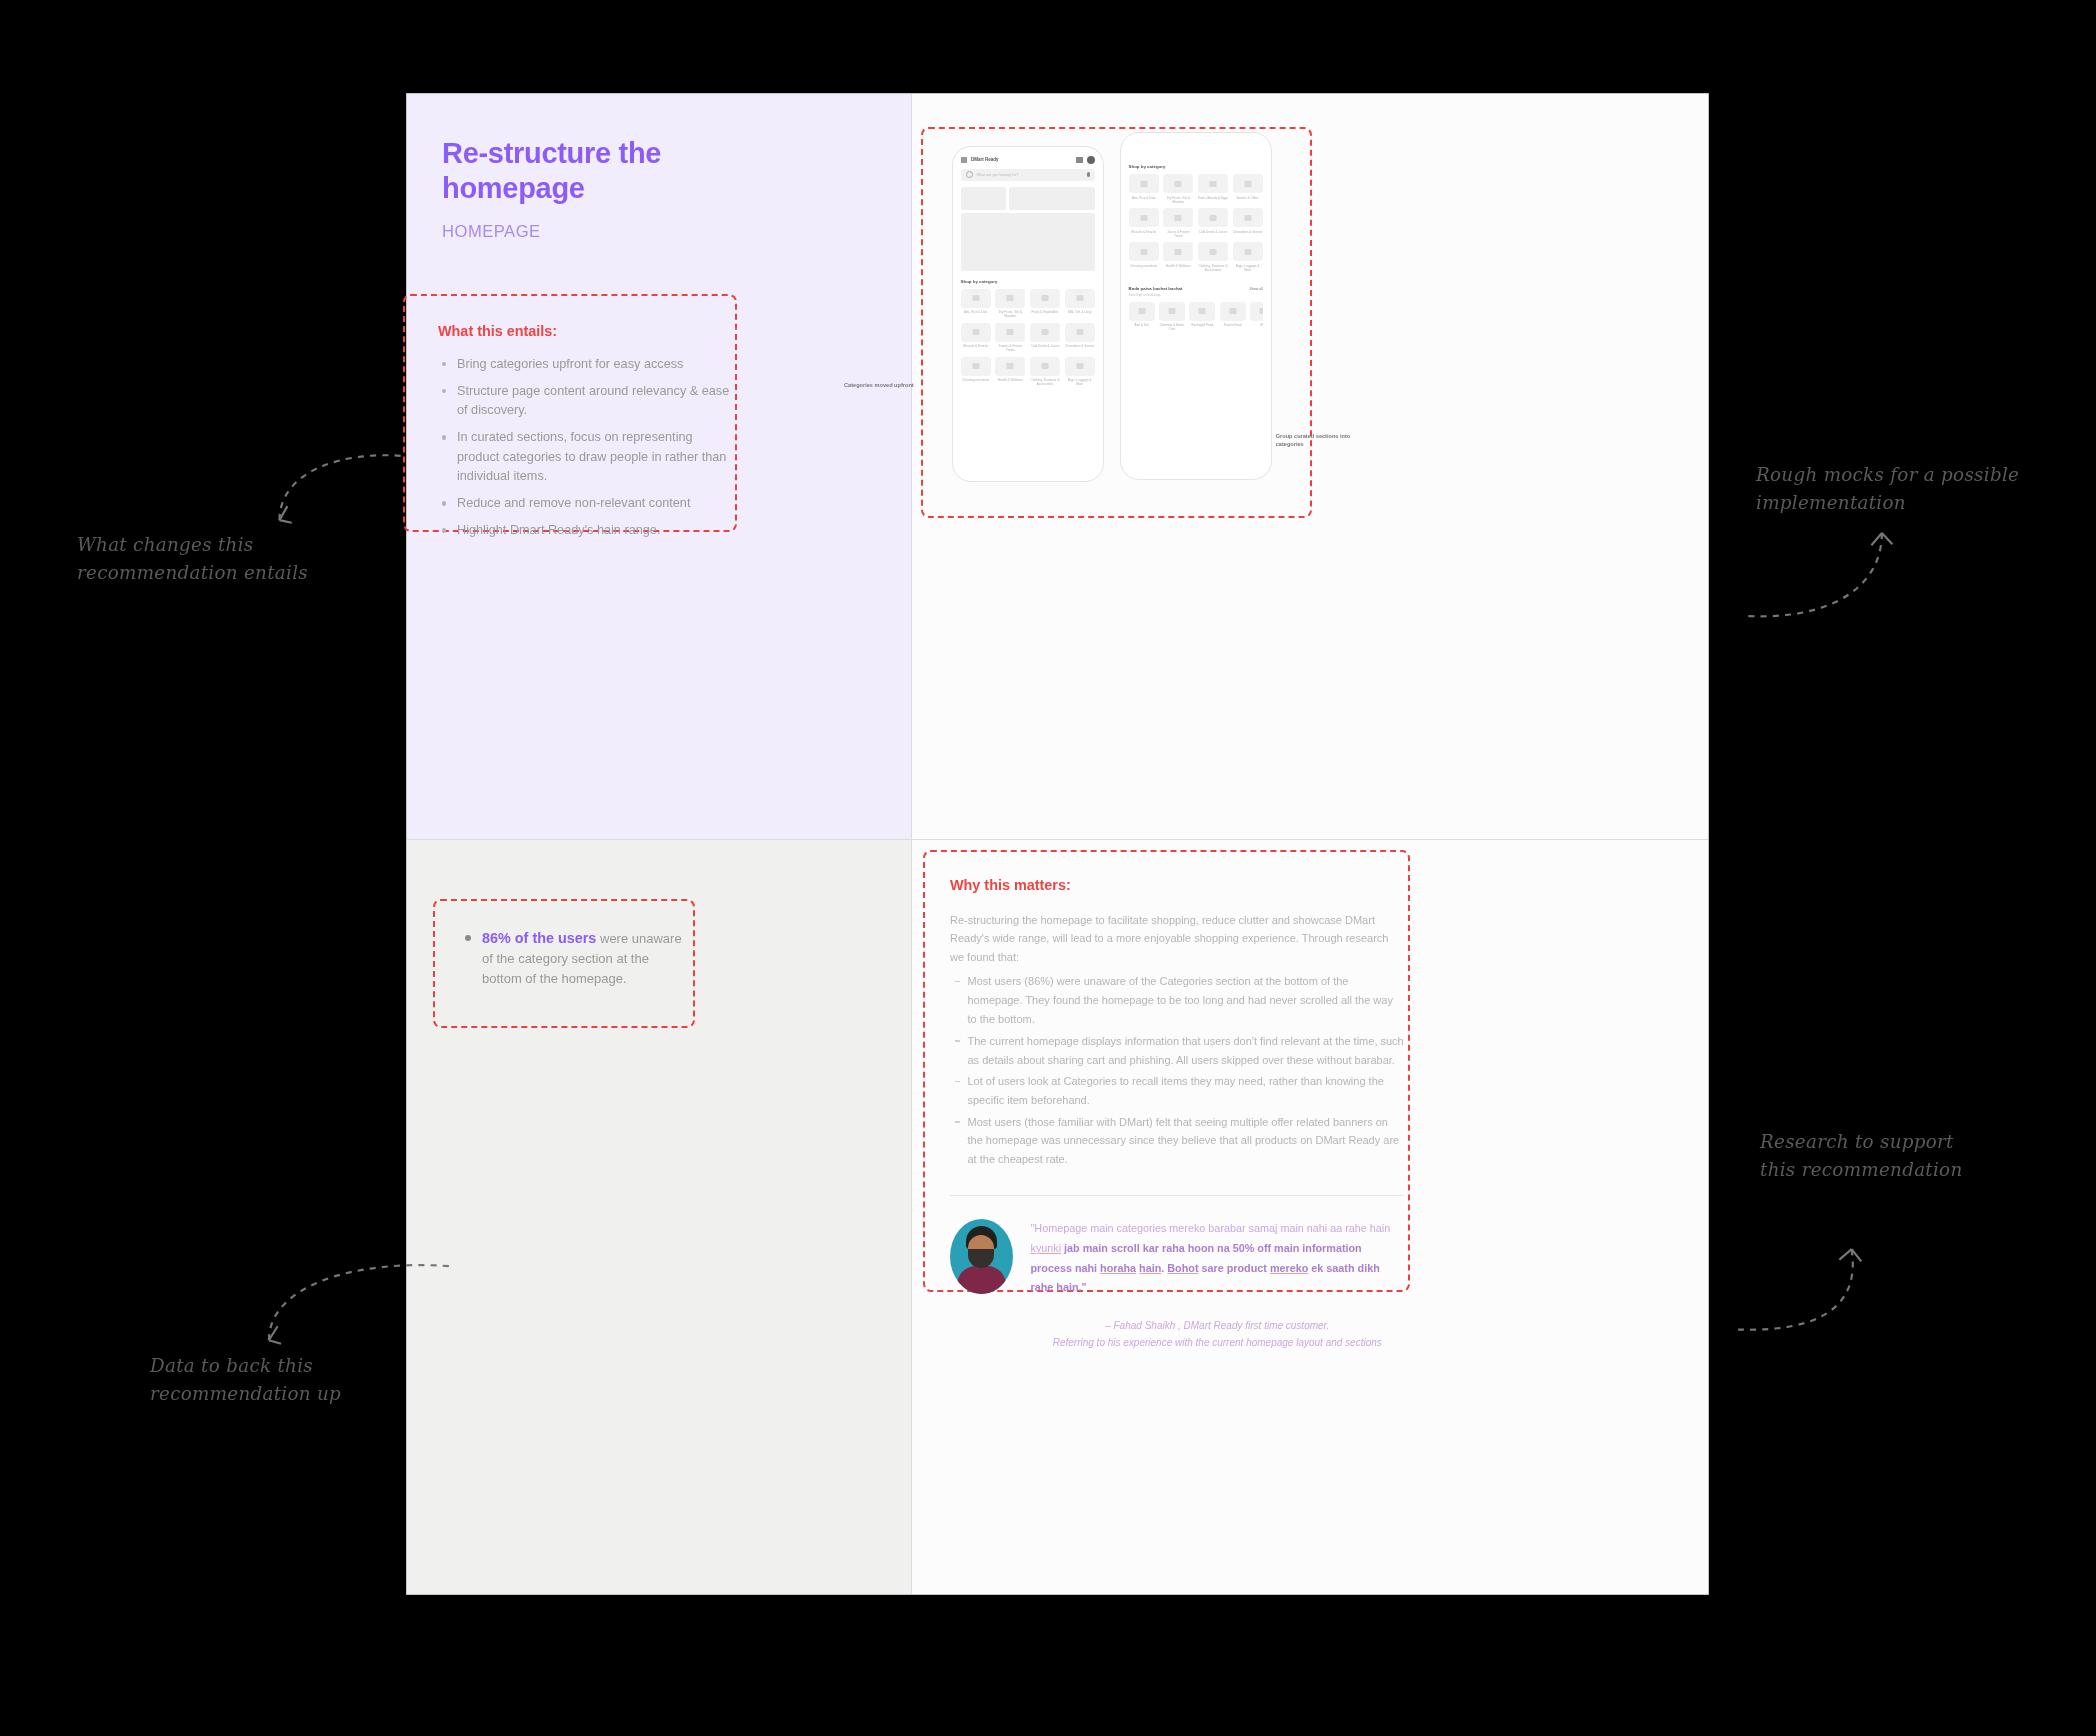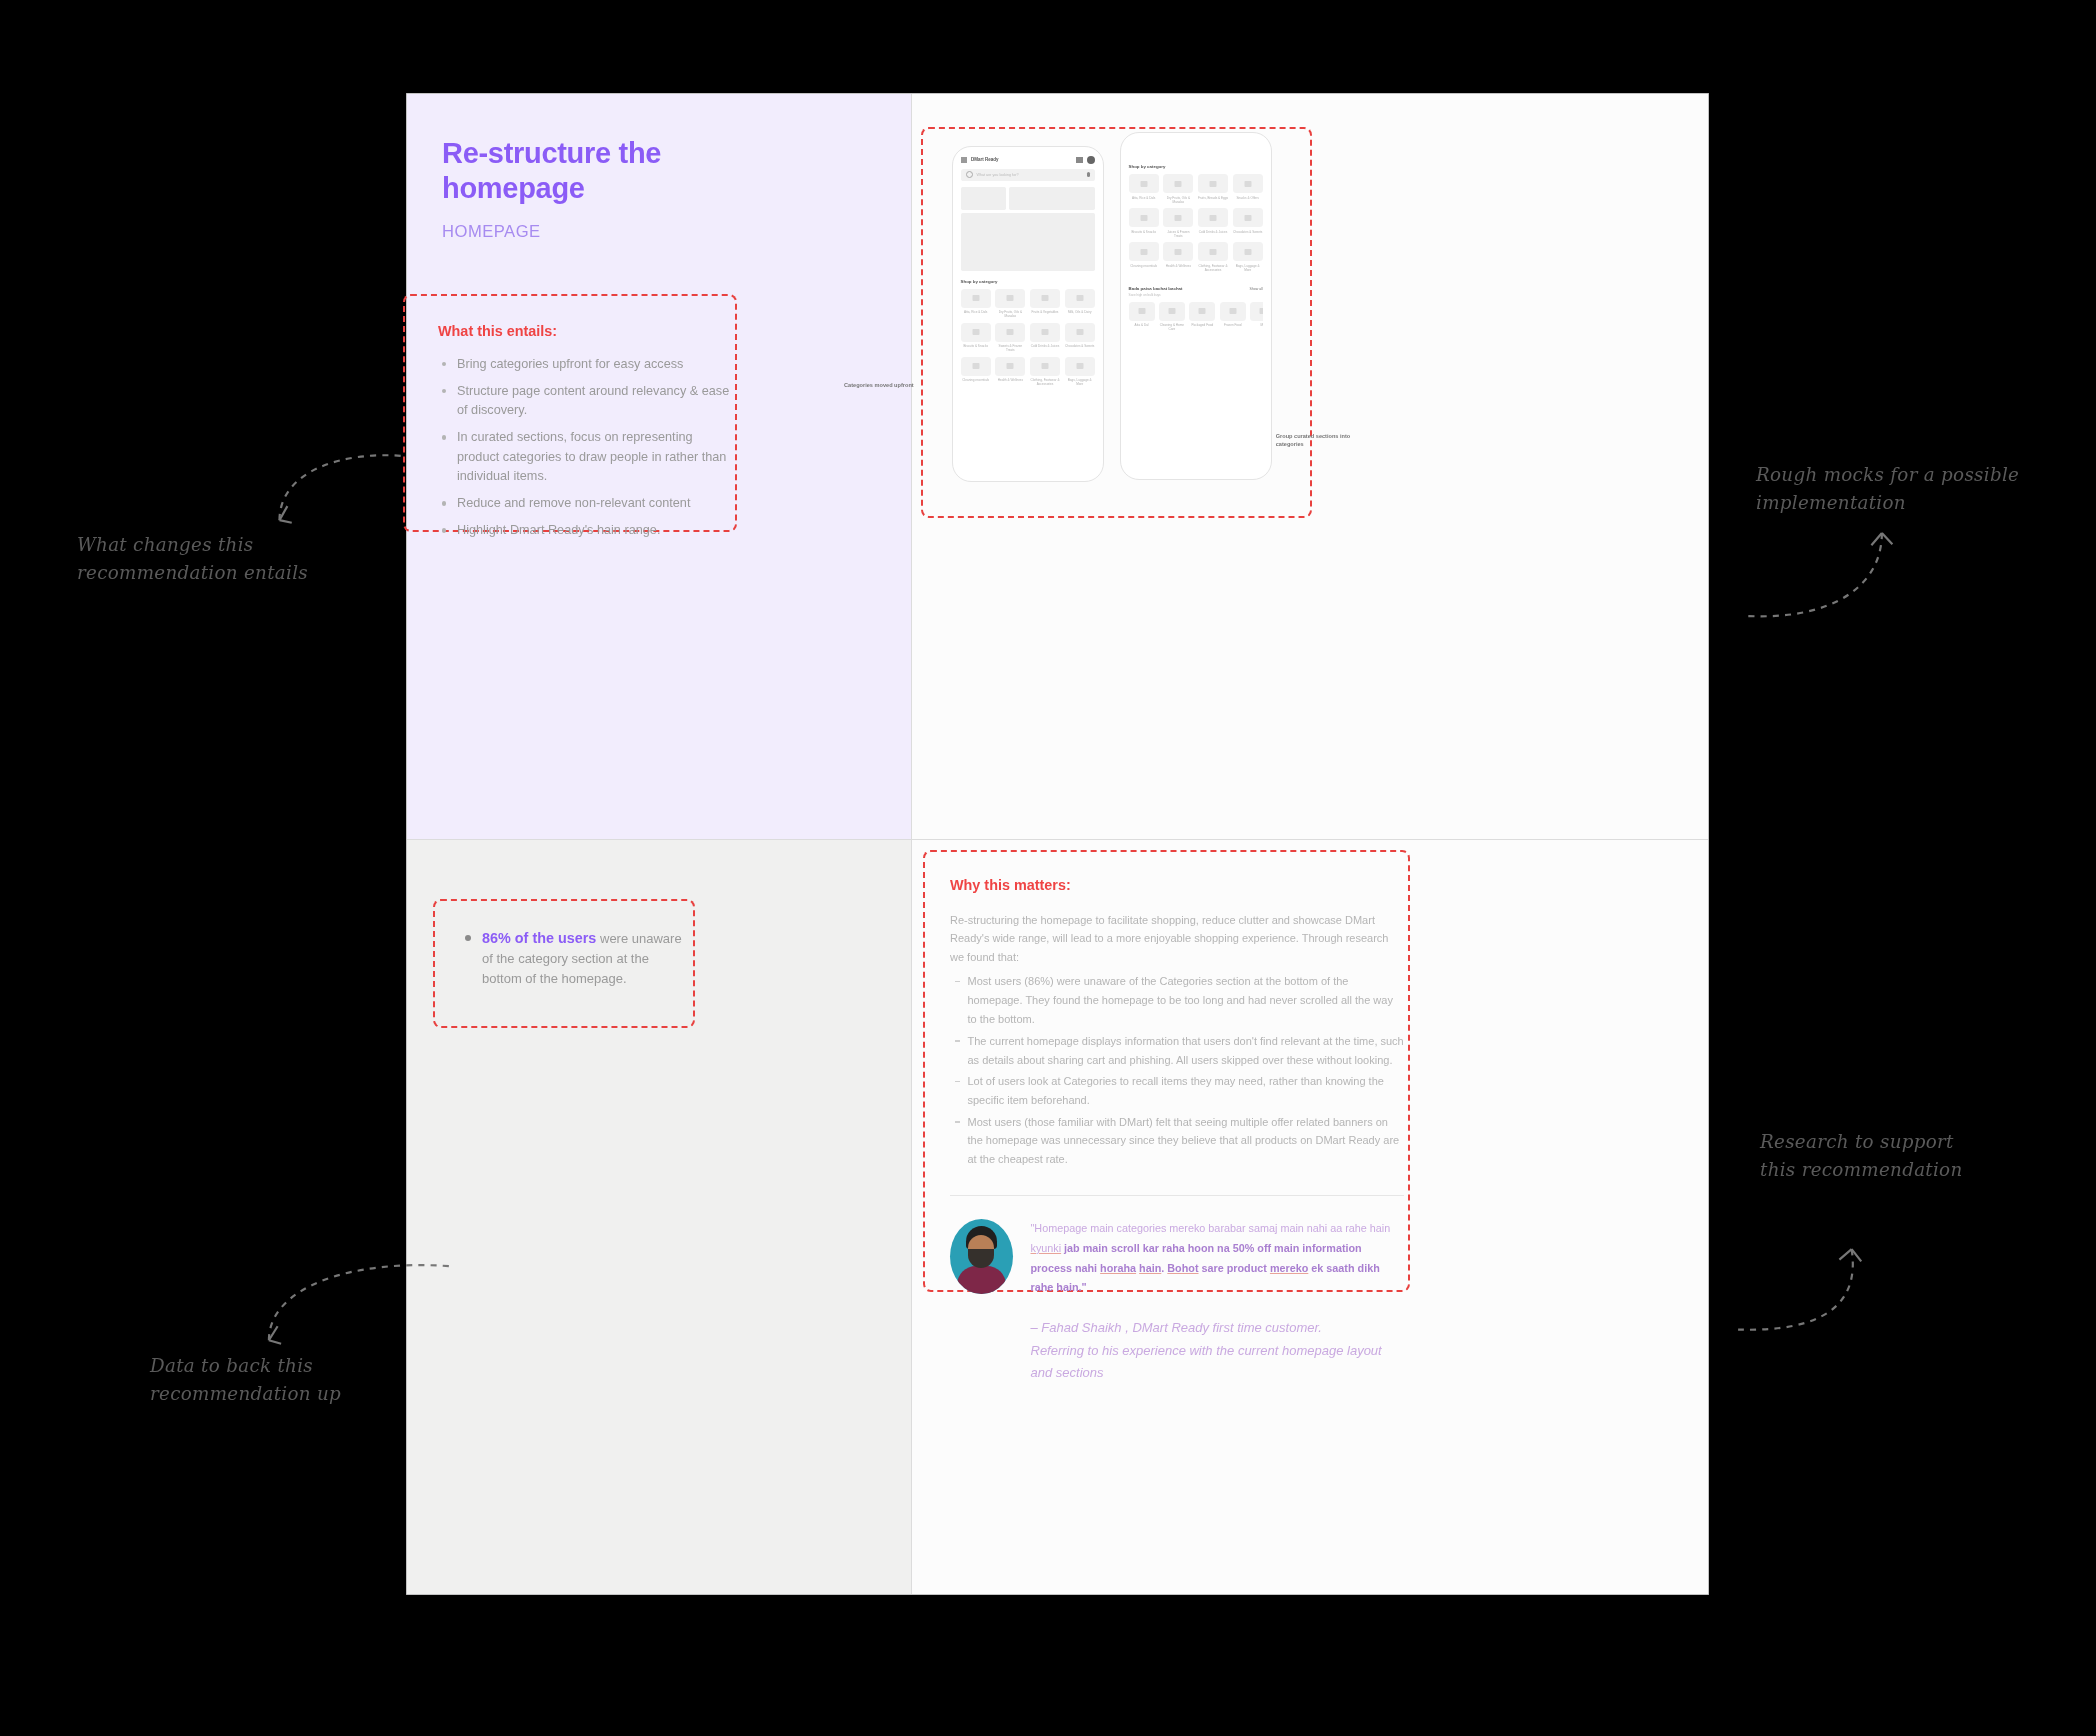--- a/index.html
+++ b/index.html
@@ -70,22 +70,22 @@
           border-radius:13px;background:#b98057;}
   #avatar .beard{position:absolute;left:18.3px;top:30px;width:26px;height:19px;
           border-radius:0 0 13px 13px;background:#35302c;}
   #avatar .body{position:absolute;left:7px;top:47px;width:49px;height:30px;
           border-radius:19px 19px 0 0;background:#7e2748;}
   #quote{flex:1;}
   #quote .qtext{font-size:10.8px;line-height:1.82;color:#c9a9e0;}
   #quote .qtext b{color:#a97fd0;font-weight:bold;}
   #quote .sp{text-decoration:underline;text-decoration-color:#e8a39a;
              text-decoration-style:solid;}
-  #quote .attr{margin-top:19px;font-size:13px;line-height:1.75;color:#c9a9e0;
-             font-style:italic;}
+  #quote .attr{margin-top:19px;font-size:10px;line-height:1.75;color:#c9a9e0;
+             font-style:italic;text-align:center;}
 
   
   #mocks{position:absolute;left:8.7px;top:33px;width:391px;height:391px;}
   .phone{position:absolute;background:#fff;border:1.3px solid #e4e4e4;
          border-radius:19px;overflow:hidden;}
   #phone-a{left:31px;top:19px;width:150px;height:334px;}
   #phone-b{left:199px;top:5.2px;width:150px;height:346px;}
   .ph-bar{display:flex;align-items:center;gap:4.4px;padding:8.7px 7.9px 5.2px 7.9px;}
   .ph-bar .hamb{width:6.1px;height:6.1px;background:#9a9a9a;flex:0 0 auto;}
   .ph-bar .brand{font-size:4.5px;font-weight:bold;color:#555;flex:1;}
@@ -336,21 +336,21 @@
     </div>
   </div>
 
   <div class="quad" style="left:505px;top:746px;width:796px;height:754px;">
     <div class="dash" id="dash-why"></div>
     <div id="why">
       <div class="blk-title">Why this matters:</div>
       <p class="lead">Re-structuring the homepage to facilitate shopping, reduce clutter and showcase DMart Ready's wide range, will lead to a more enjoyable shopping experience. Through research we found that:</p>
       <ul class="sub">
         <li>Most users (86%) were unaware of the Categories section at the bottom of the homepage. They found the homepage to be too long and had never scrolled all the way to the bottom.</li>
-        <li>The current homepage displays information that users don't find relevant at the time, such as details about sharing cart and phishing. All users skipped over these without looking.</li>
+        <li>The current homepage displays information that users don't find relevant at the time, such as details about sharing cart and phishing. All users skipped over these without barabar.</li>
         <li>Lot of users look at Categories to recall items they may need, rather than knowing the specific item beforehand.</li>
         <li>Most users (those familiar with DMart) felt that seeing multiple offer related banners on the homepage was unnecessary since they believe that all products on DMart Ready are at the cheapest rate.</li>
       </ul>
       <hr>
       <div id="testi">
         <div id="avatar">
           <div class="body"></div>
             <div class="hair"></div>
             <div class="face"></div>
             <div class="beard"></div>

